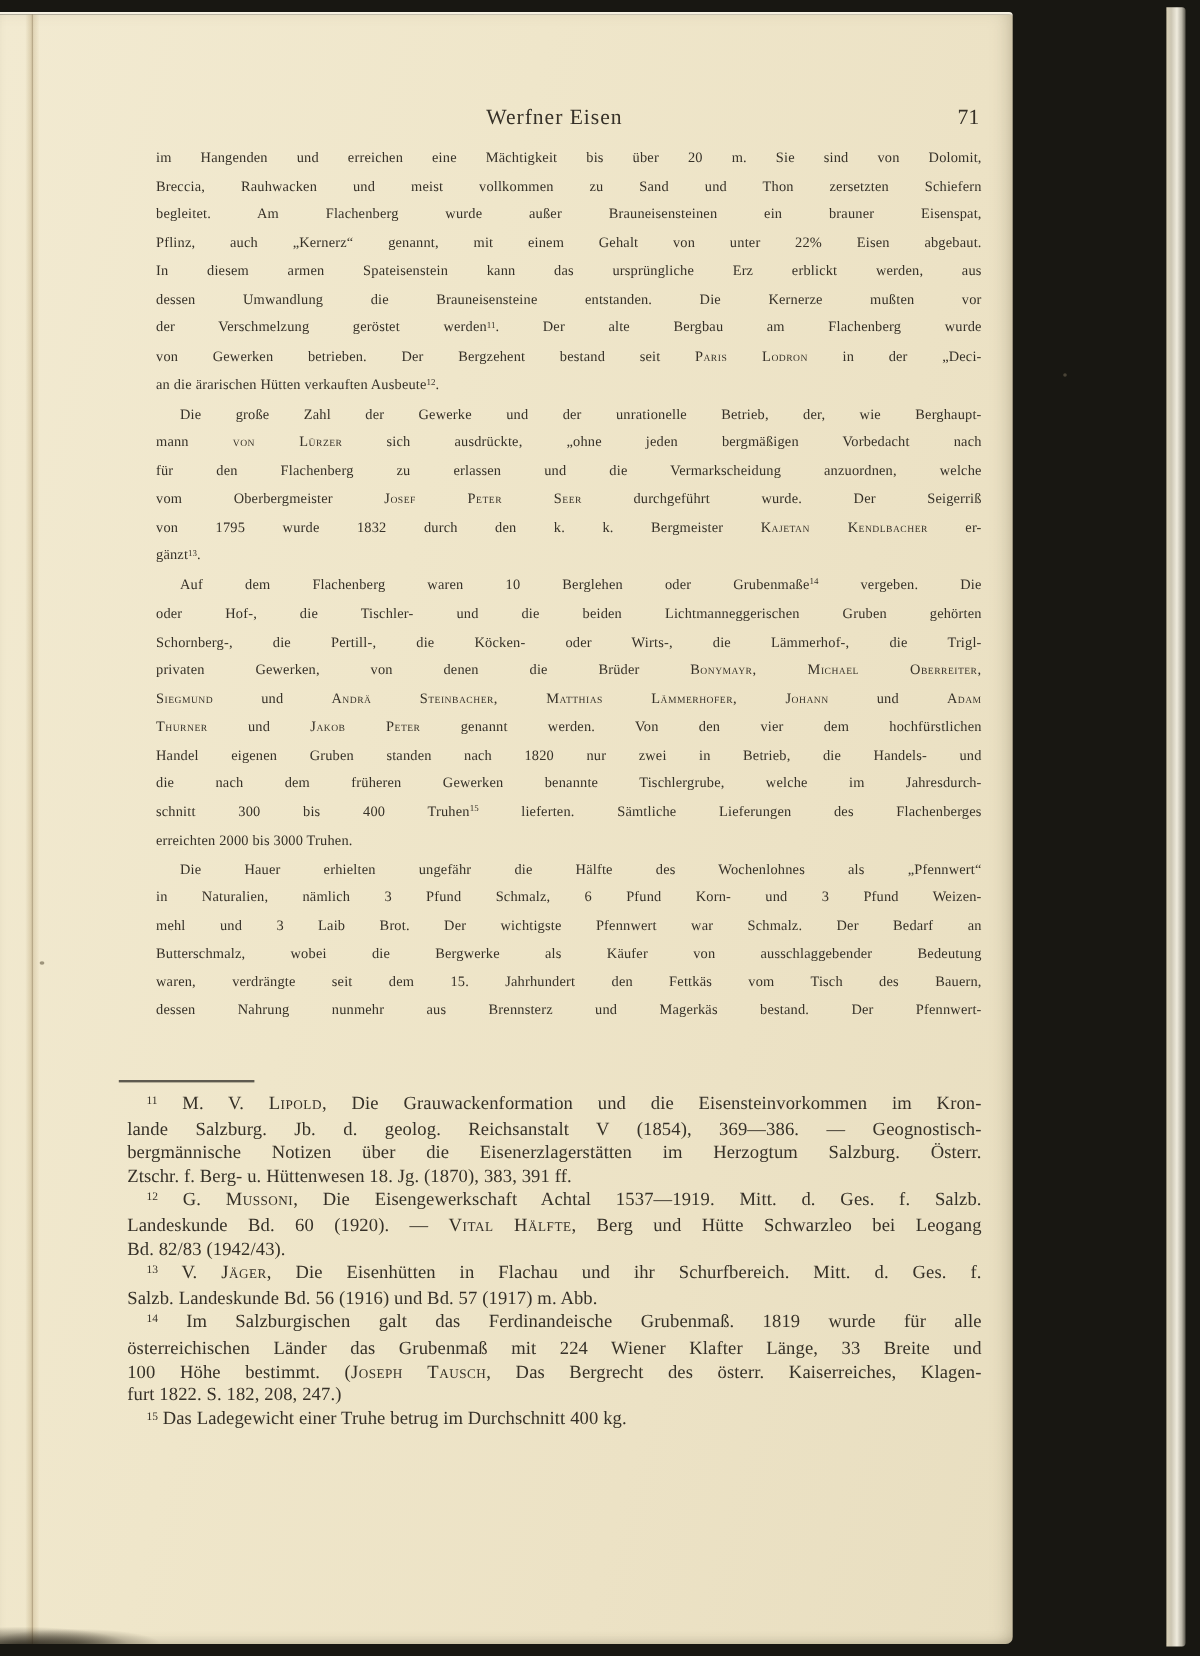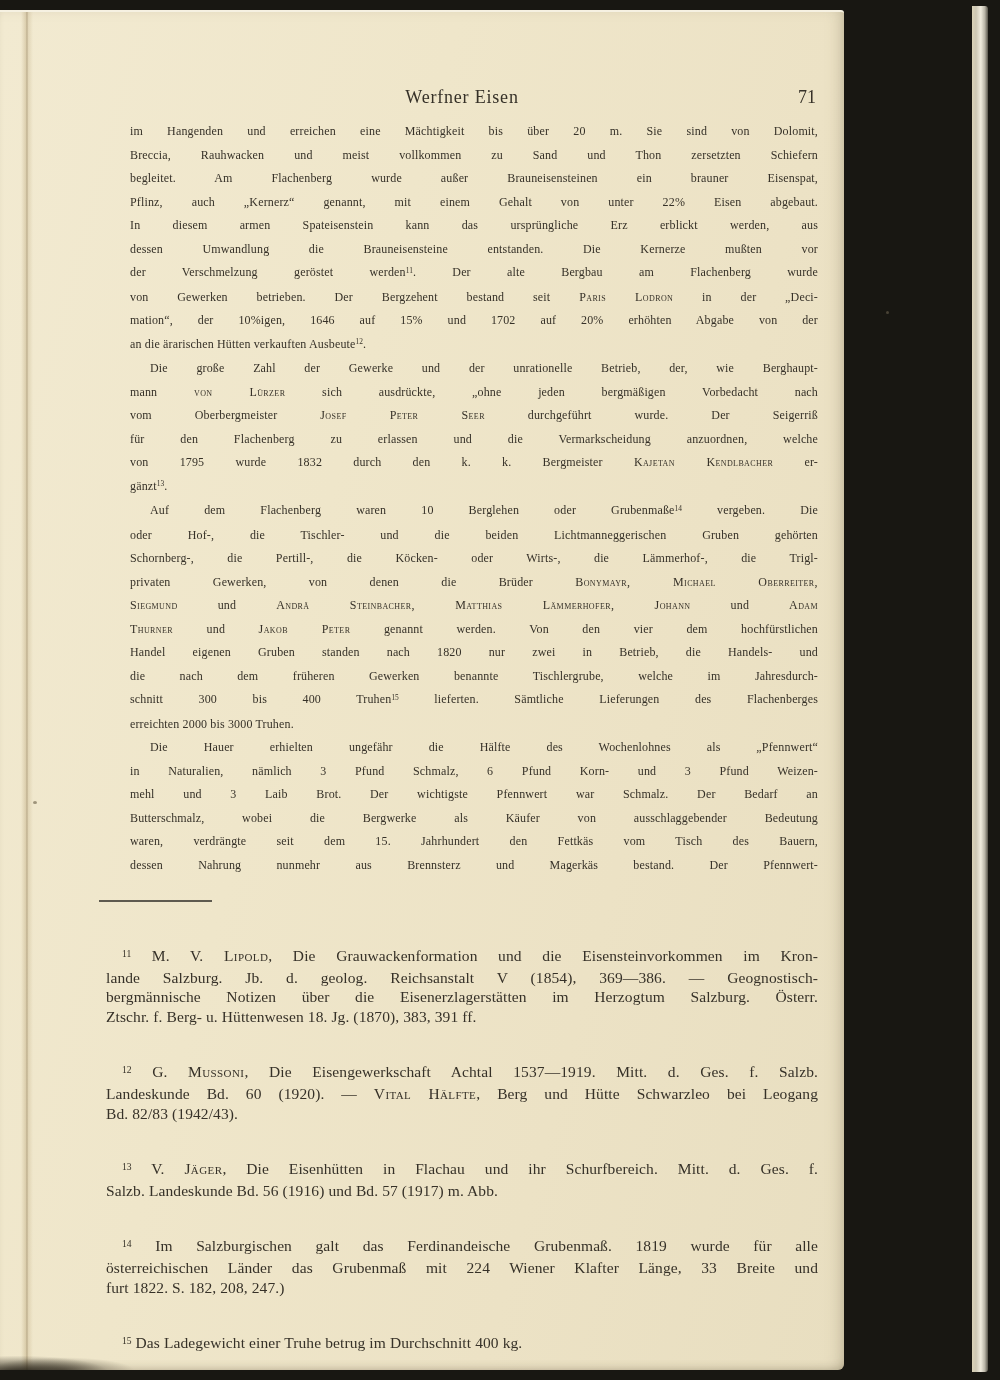--- a/index.html
+++ b/index.html
@@ -42,21 +42,21 @@
   .body-text{position:absolute;top:108px;left:0;right:0;font-size:12px;line-height:23.5px;letter-spacing:.15px;margin-left:24px;}
   .para{margin:0;}
   .para.indent .line:first-child{text-indent:20px;}
   .line{text-align:justify;text-align-last:justify;}
   .line.noj{text-align-last:left;}
   .sc{font-variant:small-caps;letter-spacing:.4px;}
   .sup{font-size:.62em;position:relative;top:-.42em;letter-spacing:0;}
 
   .fn-sep{position:absolute;top:888px;left:-7px;width:113px;border-top:2px solid #5e5a4f;}
   .footnotes{position:absolute;top:898px;left:0;right:0;font-size:15.5px;line-height:19.6px;letter-spacing:.1px;}
-  .fn .line:first-child{text-indent:16px;margin-top:36px;}
+  .fn .line:first-child{text-indent:16px;}
 </style>
 </head>
 <body>
 
 <div class="page">
   <div class="gutter-crease"></div>
   <div class="speck speck1"></div>
   <div class="speck speck2"></div>
 
   <div class="content">
@@ -68,28 +68,27 @@
     <div class="body-text" id="body-text">
         <div class="para">
           <div class="line"><span>im Hangenden und erreichen eine Mächtigkeit bis über 20 m. Sie sind von Dolomit,</span></div>
           <div class="line"><span>Breccia, Rauhwacken und meist vollkommen zu Sand und Thon zersetzten Schiefern</span></div>
           <div class="line"><span>begleitet.  Am Flachenberg wurde außer Brauneisensteinen ein brauner Eisenspat,</span></div>
           <div class="line"><span>Pflinz, auch „Kernerz“ genannt, mit einem Gehalt von unter 22% Eisen abgebaut.</span></div>
           <div class="line"><span>In diesem armen Spateisenstein kann das ursprüngliche Erz erblickt werden, aus</span></div>
           <div class="line"><span>dessen Umwandlung die Brauneisensteine entstanden.  Die Kernerze mußten vor</span></div>
           <div class="line"><span>der Verschmelzung geröstet werden</span><span class="sup">11</span><span>.  Der alte Bergbau am Flachenberg wurde</span></div>
           <div class="line"><span>von Gewerken betrieben.  Der Bergzehent bestand seit </span><span class="sc">Paris Lodron</span><span> in der „Deci-</span></div>
-          <div class="line"><span>mation“, der 10%igen, 1646 auf 15% und 1702 auf 20% erhöhten Abgabe von der</span></div>
           <div class="line noj"><span>an die ärarischen Hütten verkauften Ausbeute</span><span class="sup">12</span><span>.</span></div>
         </div>
         <div class="para indent">
           <div class="line"><span>Die große Zahl der Gewerke und der unrationelle Betrieb, der, wie Berghaupt-</span></div>
           <div class="line"><span>mann </span><span class="sc">von Lürzer</span><span> sich ausdrückte, „ohne jeden bergmäßigen Vorbedacht nach</span></div>
+          <div class="line"><span>für den Flachenberg zu erlassen und die Vermarkscheidung anzuordnen, welche</span></div>
           <div class="line"><span>vom Oberbergmeister </span><span class="sc">Josef Peter Seer</span><span> durchgeführt wurde.  Der Seigerriß</span></div>
-          <div class="line"><span>für den Flachenberg zu erlassen und die Vermarkscheidung anzuordnen, welche</span></div>
           <div class="line"><span>von 1795 wurde 1832 durch den k. k. Bergmeister </span><span class="sc">Kajetan Kendlbacher</span><span> er-</span></div>
           <div class="line noj"><span>gänzt</span><span class="sup">13</span><span>.</span></div>
         </div>
         <div class="para indent">
           <div class="line"><span>Auf dem Flachenberg waren 10 Berglehen oder Grubenmaße</span><span class="sup">14</span><span> vergeben.  Die</span></div>
           <div class="line"><span>oder Hof-, die Tischler- und die beiden Lichtmanneggerischen Gruben gehörten</span></div>
           <div class="line"><span>Schornberg-, die Pertill-, die Köcken- oder Wirts-, die Lämmerhof-, die Trigl-</span></div>
           <div class="line"><span>privaten Gewerken, von denen die Brüder </span><span class="sc">Bonymayr, Michael Oberreiter,</span></div>
           <div class="line"><span class="sc">Siegmund</span><span> und </span><span class="sc">Andrä Steinbacher, Matthias Lämmerhofer, Johann</span><span> und </span><span class="sc">Adam</span></div>
           <div class="line"><span class="sc">Thurner</span><span> und </span><span class="sc">Jakob Peter</span><span> genannt werden.  Von den vier dem hochfürstlichen</span></div>
@@ -122,20 +121,21 @@
           <div class="line"><span>Landeskunde Bd. 60 (1920). — </span><span class="sc">Vital Hälfte</span><span>, Berg und Hütte Schwarzleo bei Leogang</span></div>
           <div class="line noj"><span>Bd. 82/83 (1942/43).</span></div>
         </div>
         <div class="fn">
           <div class="line"><span class="sup">13</span><span> V. </span><span class="sc">Jäger</span><span>, Die Eisenhütten in Flachau und ihr Schurfbereich.  Mitt. d. Ges. f.</span></div>
           <div class="line noj"><span>Salzb. Landeskunde Bd. 56 (1916) und Bd. 57 (1917) m. Abb.</span></div>
         </div>
         <div class="fn">
           <div class="line"><span class="sup">14</span><span> Im Salzburgischen galt das Ferdinandeische Grubenmaß.  1819 wurde für alle</span></div>
           <div class="line"><span>österreichischen Länder das Grubenmaß mit 224 Wiener Klafter Länge, 33 Breite und</span></div>
+          <div class="line"><span>100 Höhe bestimmt. (</span><span class="sc">Joseph Tausch</span><span>, Das Bergrecht des österr. Kaiserreiches, Klagen-</span></div>
           <div class="line noj"><span>furt 1822.  S. 182, 208, 247.)</span></div>
         </div>
         <div class="fn">
           <div class="line noj"><span class="sup">15</span><span> Das Ladegewicht einer Truhe betrug im Durchschnitt 400 kg.</span></div>
         </div>
       </div>
   </div>
 
   <div class="curl-shadow"></div>
 </div>

